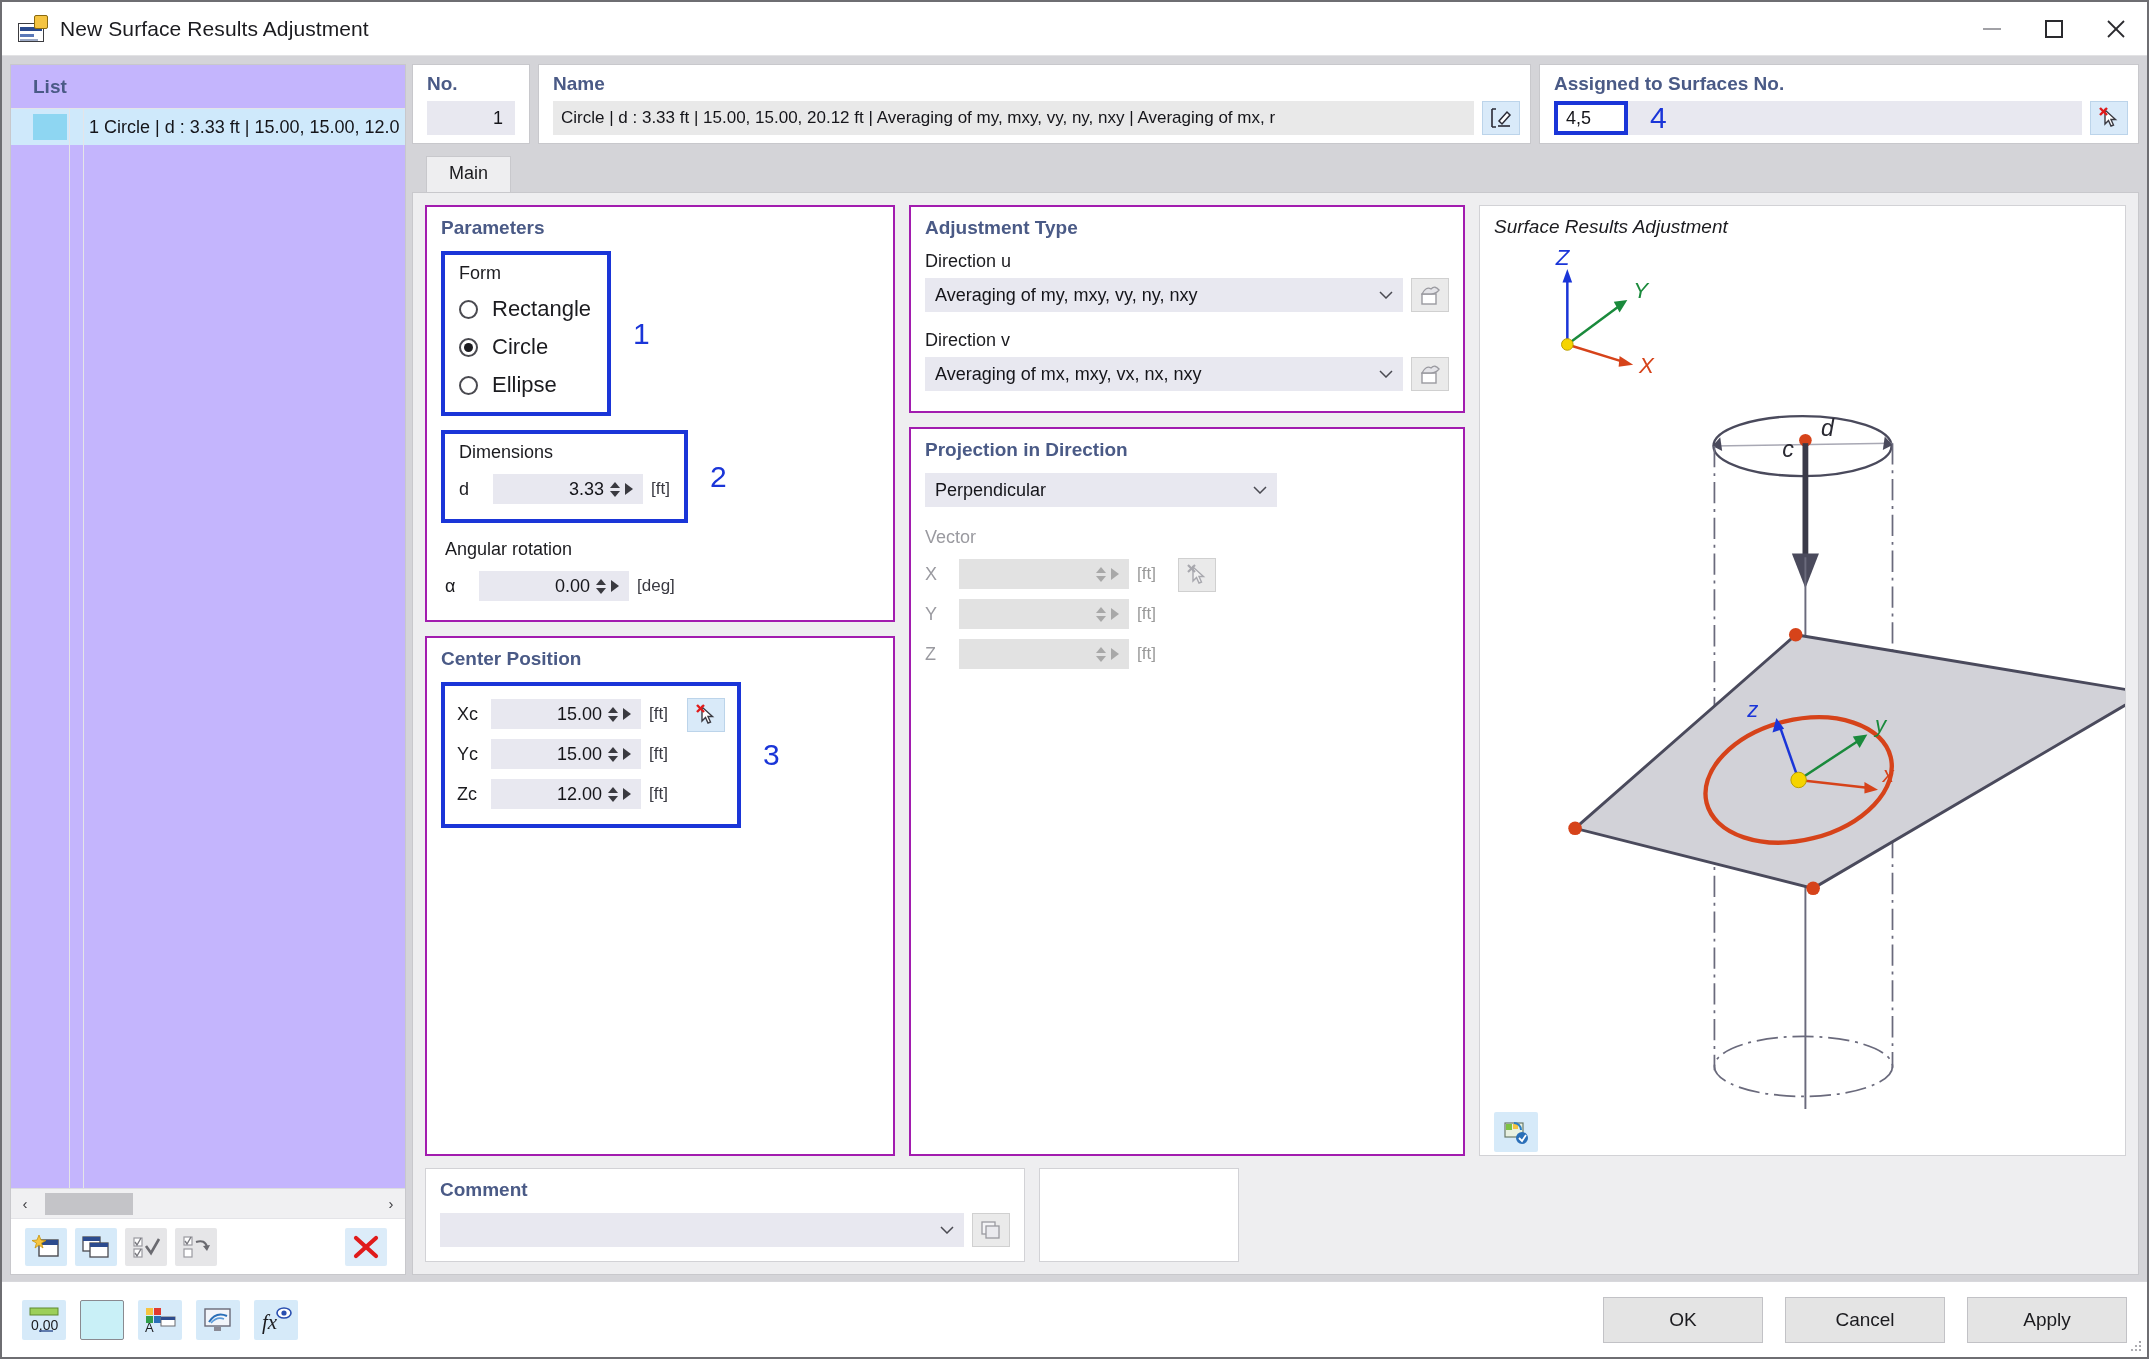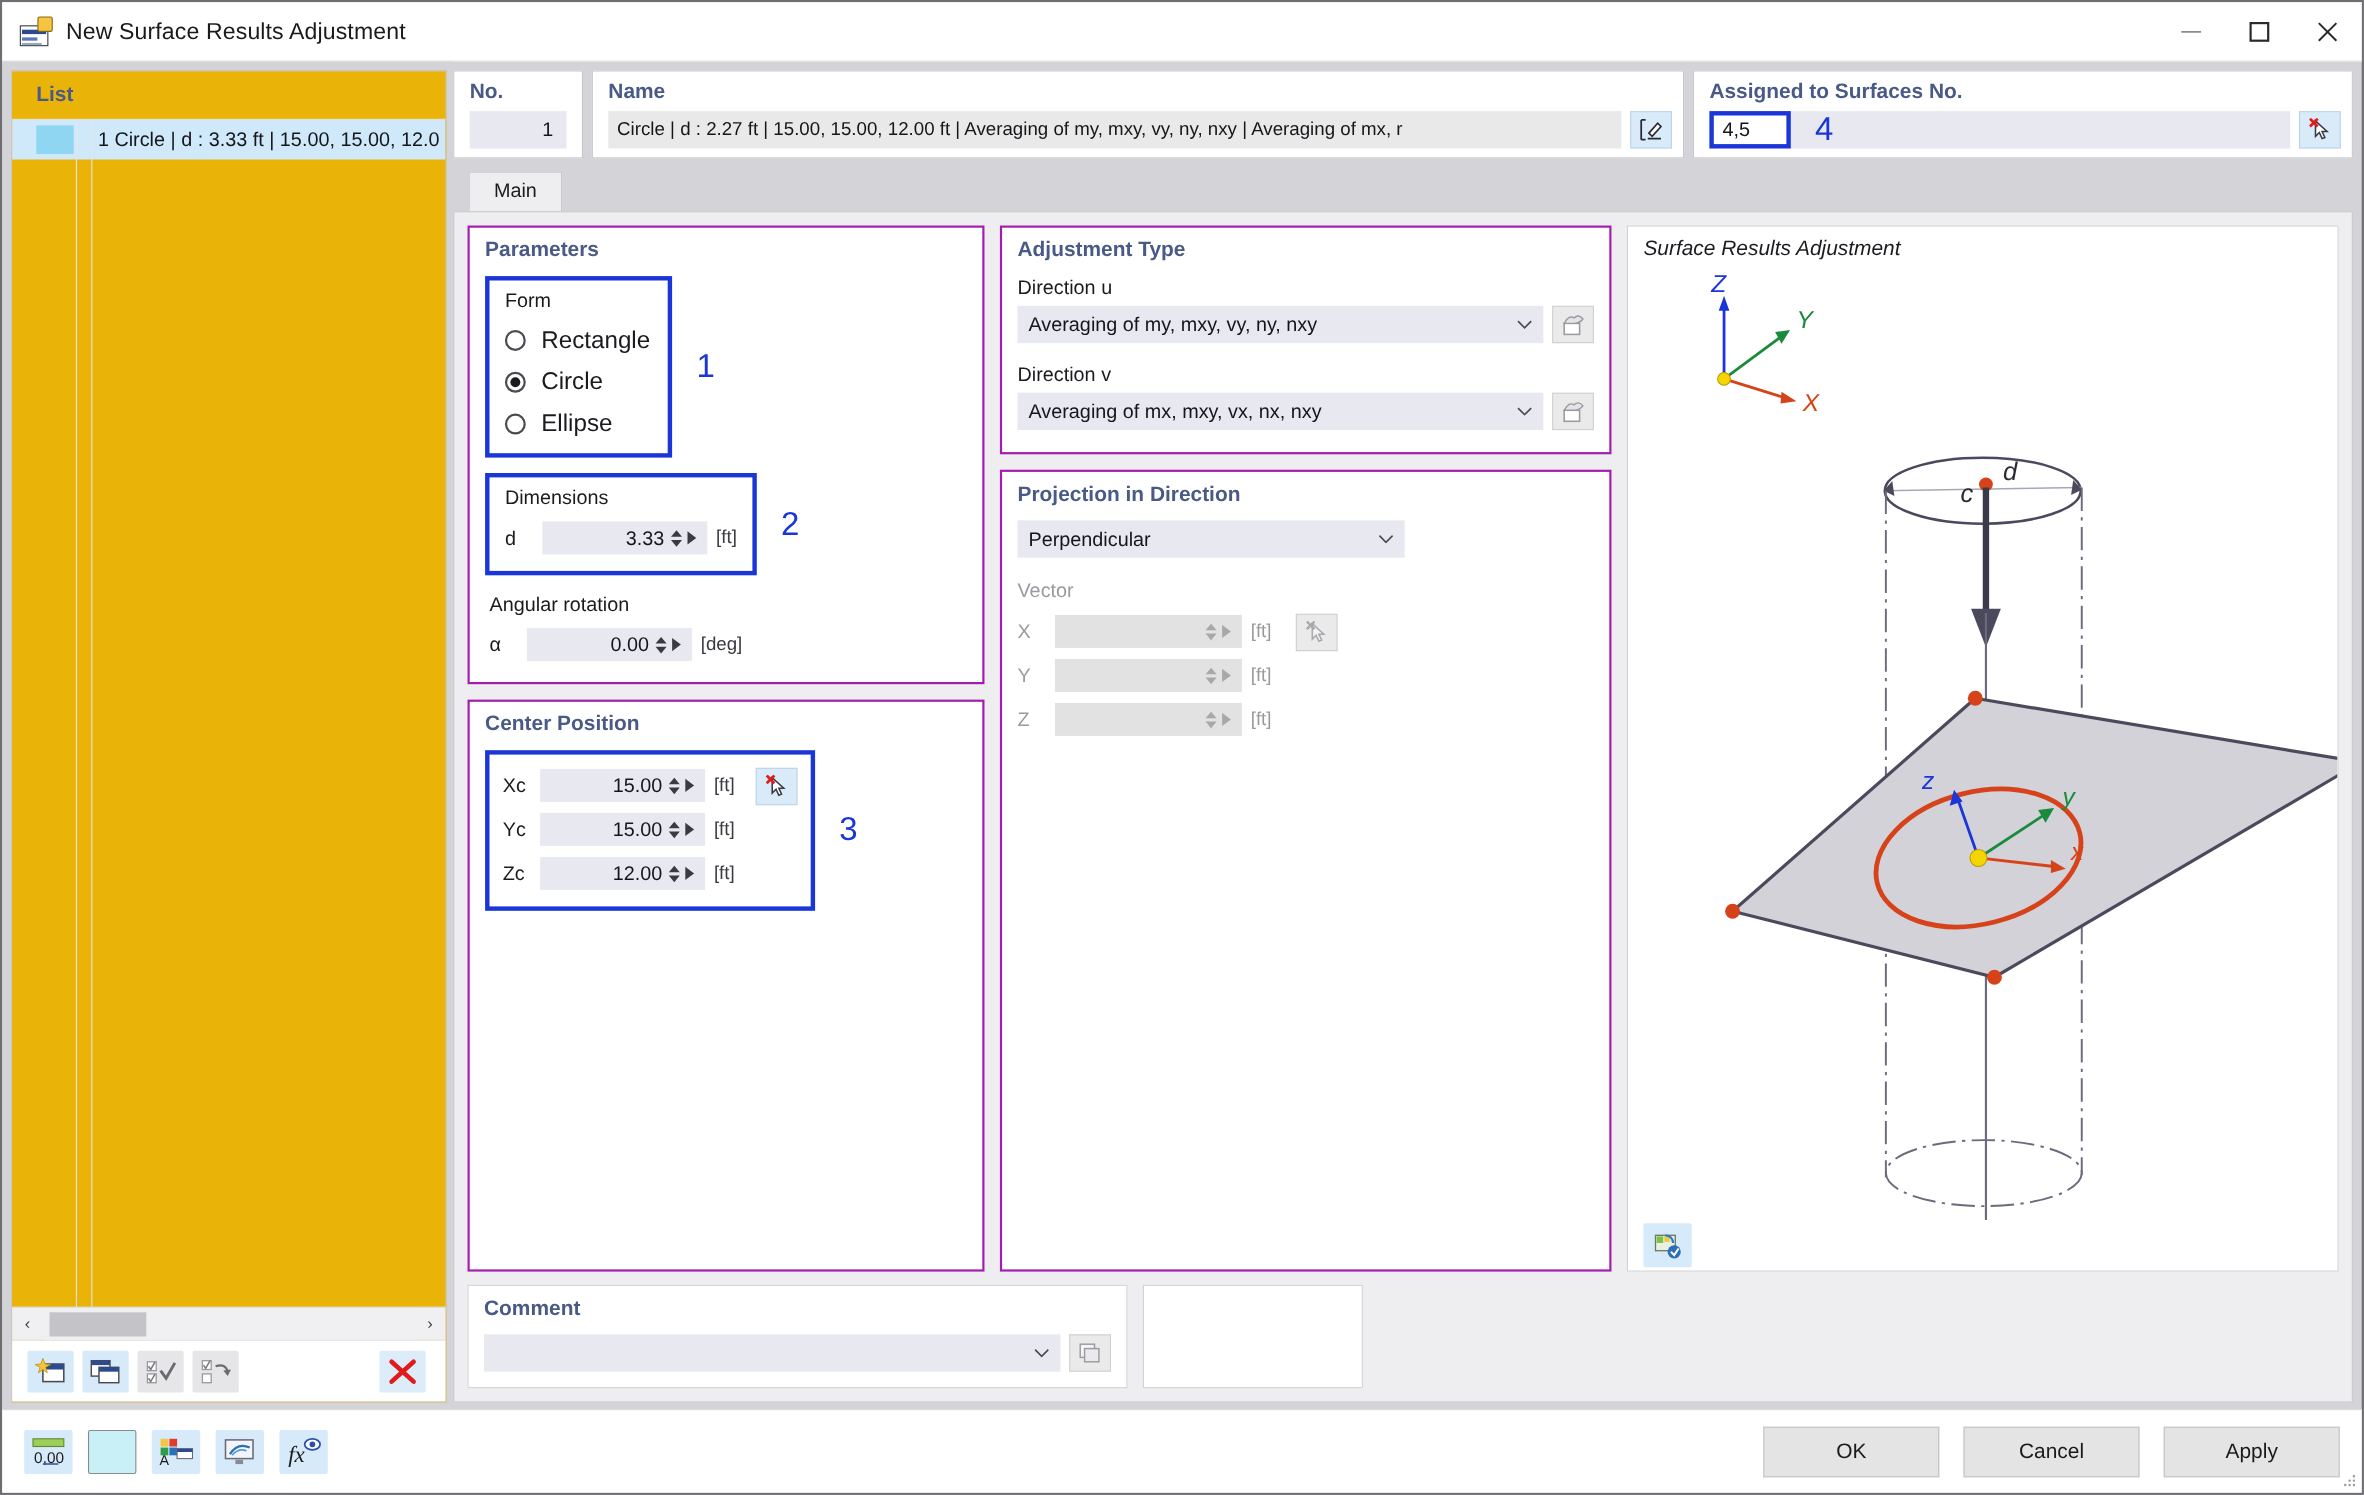--- a/index.html
+++ b/index.html
@@ -45,21 +45,21 @@
   .body-area { flex: 1 1 auto; display: flex; min-height: 0; padding: 0; }
 
   
   .left-col {
     width: 410px; flex: 0 0 410px;
     background: #d4d4d8;
     padding: 8px 6px 6px 8px;
     display: flex; flex-direction: column;
   }
   .list-panel {
-    background: #eab308;
+    background: #c4b5fd;
     border: 1px solid #c8c8cc;
     flex: 1 1 auto; display: flex; flex-direction: column; min-height: 0;
   }
   .list-header {
     height: 44px; display: flex; align-items: center;
     padding-left: 22px;
     font-size: 19px; font-weight: bold; color: #4a5a86;
     border-bottom: 1px solid #e4e4e8;
   }
   .list-body { position: relative; flex: 1 1 auto; min-height: 0; overflow: hidden; }
@@ -337,21 +337,21 @@
         <div class="fieldbox no-box">
           <div class="fb-label">No.</div>
           <div class="fb-row" style="padding-right:14px">
             <div class="no-input">1</div>
           </div>
         </div>
 
         <div class="fieldbox name-box">
           <div class="fb-label">Name</div>
           <div class="fb-row">
-            <div class="name-input">Circle | d : 2.27 ft | 15.00, 15.00, 12.00 ft | Averaging of my, mxy, vy, ny, nxy | Averaging of mx, r</div>
+            <div class="name-input">Circle | d : 3.33 ft | 15.00, 15.00, 20.12 ft | Averaging of my, mxy, vy, ny, nxy | Averaging of mx, r</div>
             <div class="icon-btn">
               <svg width="24" height="22" viewBox="0 0 24 22">
                 <path d="M3 2 H7 M3 2 V20 M3 20 H7" fill="none" stroke="#2a2a35" stroke-width="1.6"></path>
                 <path d="M10 14 L18 5 L21 8 L13 17 Z" fill="#fff" stroke="#2a2a35" stroke-width="1.5"></path>
                 <line x1="9" y1="19" x2="21" y2="19" stroke="#2a2a35" stroke-width="1.6"></line>
               </svg>
             </div>
           </div>
         </div>
 

